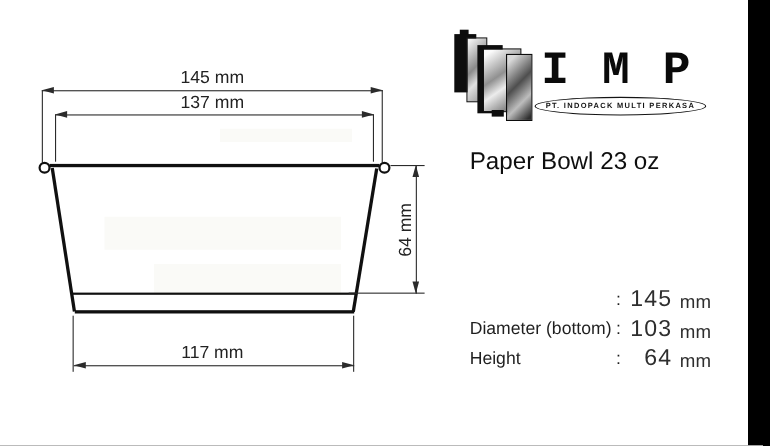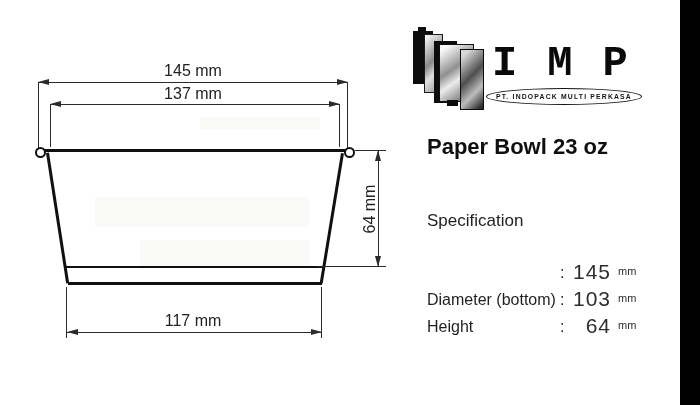--- a/index.html
+++ b/index.html
@@ -19,29 +19,29 @@
   .rimcircle{position:absolute;width:7px;height:7px;border:2.5px solid #101010;border-radius:50%;background:#fff;}
   .artifact{position:absolute;background:#fafaf7;}
   
   .panel{position:absolute;}
   #imp-word{position:absolute;left:492px;top:40px;font-size:42px;font-weight:bold;
     letter-spacing:30px;color:#0a0a0a;white-space:nowrap;font-family:Liberation Mono, monospace;}
   #imp-oval{position:absolute;left:486px;top:88px;width:154px;height:15px;
     border:1.5px solid #141414;border-radius:50%;display:flex;align-items:center;justify-content:center;}
   #imp-oval span{font-size:6.8px;font-weight:bold;letter-spacing:1.2px;color:#141414;white-space:nowrap;}
   
-  #product-title{position:absolute;left:427px;top:134px;font-size:22px;font-weight:bold;color:#0f0f0f;white-space:nowrap;}
+  #product-title{position:absolute;left:427px;top:134px;font-size:22px;font-weight:normal;color:#0f0f0f;white-space:nowrap;}
   #spec-heading{position:absolute;left:427px;top:211px;font-size:17px;color:#222;}
   #spec-table{position:absolute;left:427px;top:262px;width:220px;}
   .spec-row{position:relative;height:27px;}
   .spec-label{position:absolute;left:0;top:2px;font-size:16px;color:#1f1f1f;white-space:nowrap;}
   .spec-colon{position:absolute;left:133px;top:2px;font-size:16px;color:#1f1f1f;}
   .spec-value{position:absolute;left:140px;top:-2px;width:44px;font-size:21px;font-weight:400;
     color:#2e2e2e;text-align:right;letter-spacing:1px;}
-  .spec-unit{position:absolute;left:191px;top:3px;font-size:11px;color:#2e2e2e;}
+  .spec-unit{position:absolute;left:191px;top:3px;font-size:17px;color:#2e2e2e;}
   
   #right-bar{position:absolute;left:680px;top:0;width:20px;height:405px;background:#000;}
 </style>
 </head>
 <body>
 
 <div id="stage">
 
   <div>
 
@@ -96,21 +96,20 @@
     <div class="panel" style="left:460px;top:49px;width:22px;height:59px;background:linear-gradient(135deg,#d8d8d8 10%,#4e4e4e 45%,#bdbdbd 70%,#2e2e2e 95%);border:1.5px solid #0c0c0c;"></div>
     <div class="panel" style="left:447px;top:100px;width:11px;height:6px;background:#0d0d0d;"></div>
 
     <div id="imp-word">IMP</div>
     <div id="imp-oval">
       <span>PT. INDOPACK MULTI PERKASA</span>
     </div>
   </div>
 
   <div id="product-title">Paper Bowl 23 oz</div>
-  <div id="spec-heading">Specification</div>
 
   <div id="spec-table">
     <div class="spec-row">
       <span class="spec-colon">:</span>
       <span class="spec-value">145</span>
       <span class="spec-unit">mm</span>
     </div>
     <div class="spec-row">
       <span class="spec-label">Diameter (bottom)</span>
       <span class="spec-colon">:</span>

